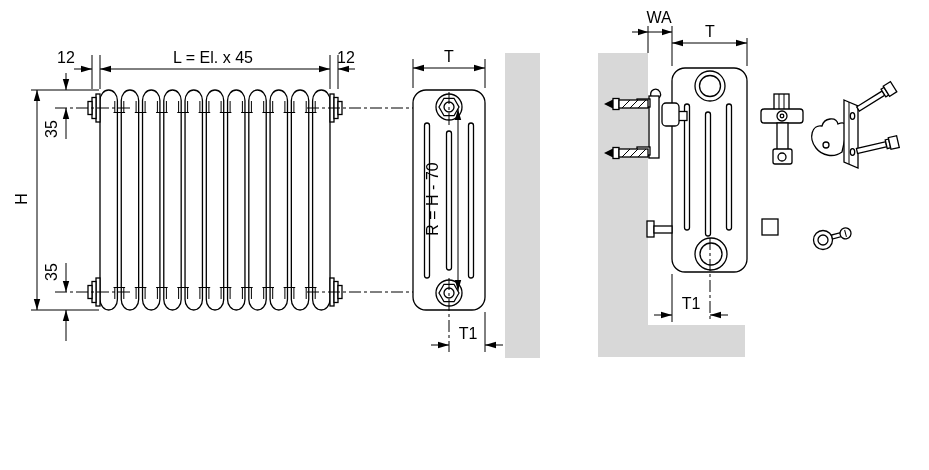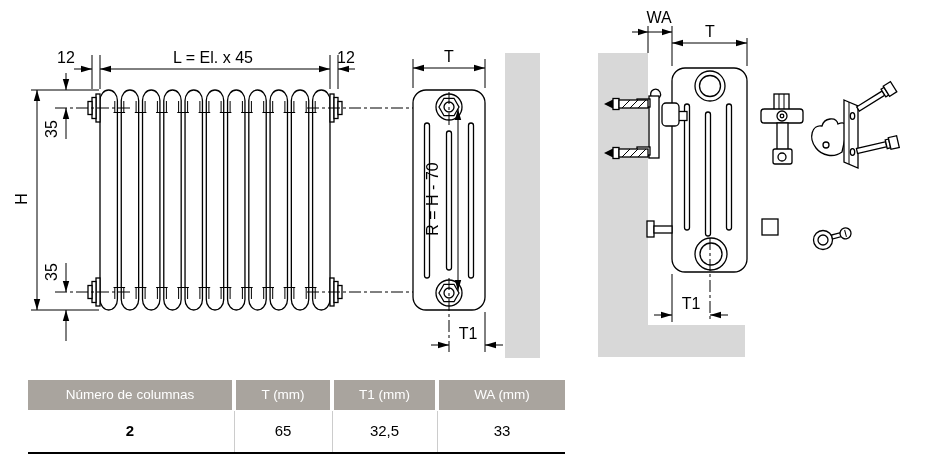--- a/index.html
+++ b/index.html
@@ -268,32 +268,14 @@
     <circle class="s" cx="823" cy="240" r="5"></circle>
     <g transform="translate(832,237) rotate(-15)">
       <rect class="sw" x="0" y="-2" width="10" height="4"></rect>
       <circle class="sw" cx="14" cy="0" r="5.5"></circle>
       <path class="dl" d="M14,-3.5 V3.5"></path>
     </g>
   </g>
 </svg>
 
 
-<div class="spec-table">
-  <div class="thead">
-    <div class="th c1">Número de columnas</div>
-    <div class="th c2">T (mm)</div>
-    <div class="th c3">T1 (mm)</div>
-    <div class="th c4">WA (mm)</div>
-  </div>
-  <div class="trow">
-    <div class="td b c1">2</div>
-    <div class="td c2">65</div>
-    <div class="td c3">32,5</div>
-    <div class="td c4">33</div>
-    <div class="vsep" style="left:206px"></div>
-    <div class="vsep" style="left:304px"></div>
-    <div class="vsep" style="left:409px"></div>
-  </div>
-  <div class="tbottom"></div>
+
 </div>
 
-</div>
-
 </body></html>

